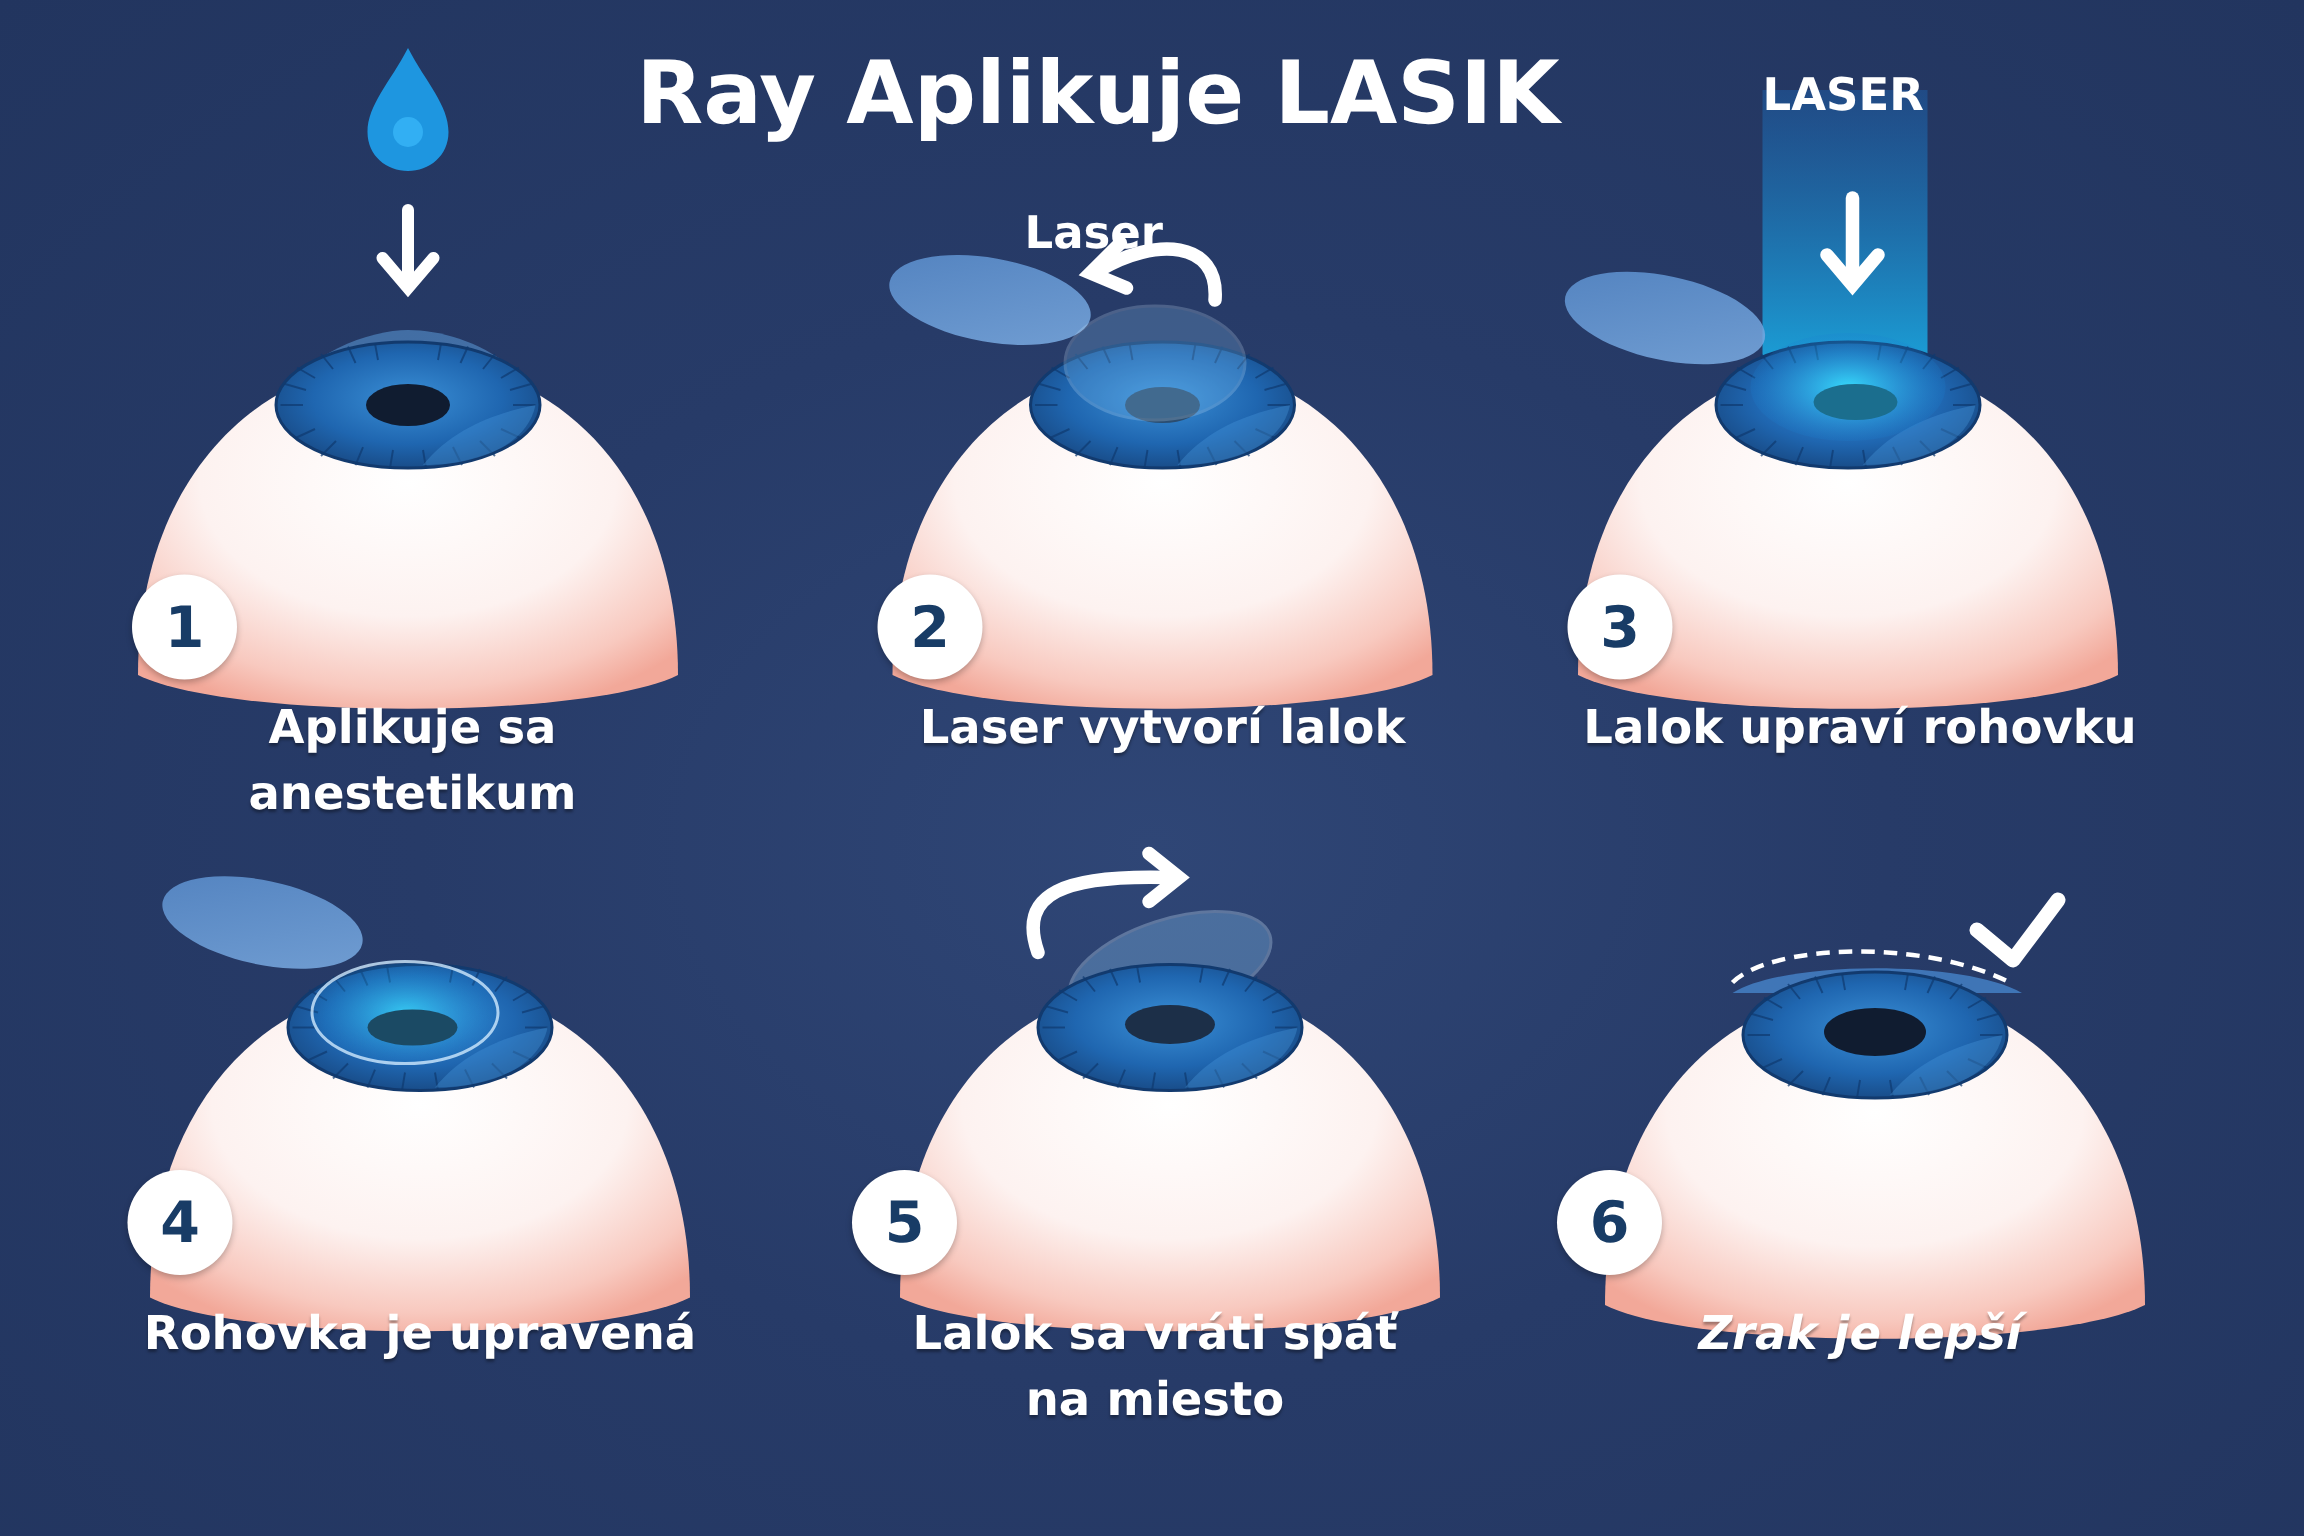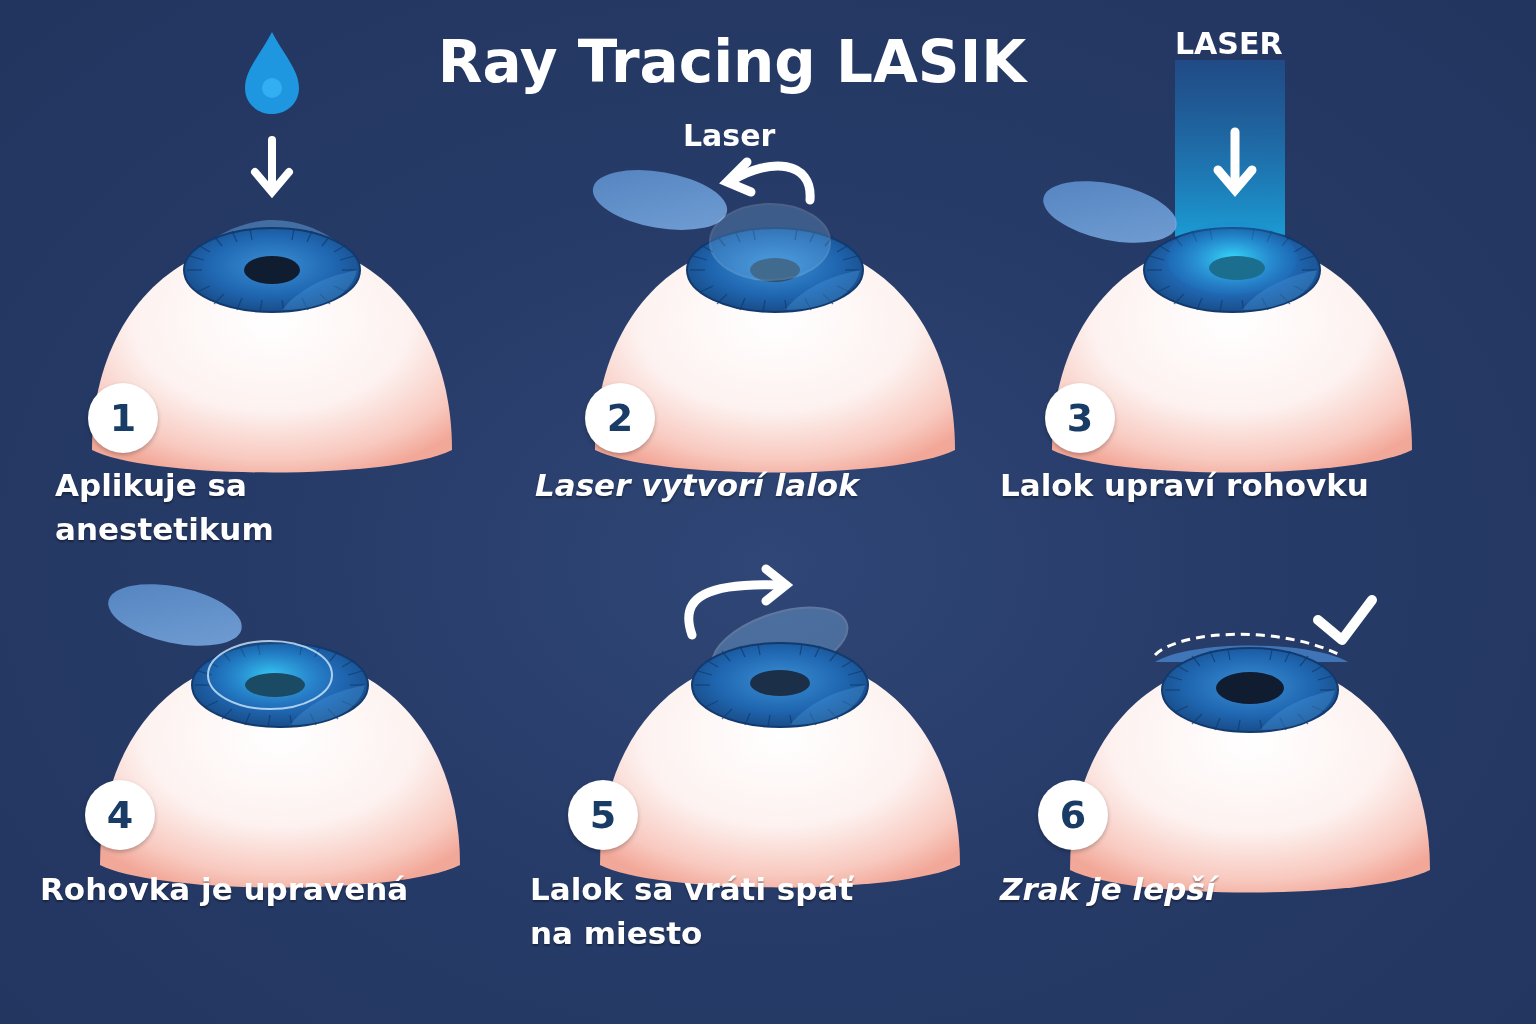--- a/index.html
+++ b/index.html
@@ -19,25 +19,25 @@
   }
   .step svg.art { position: absolute; left: 0; top: 0; width: 440px; height: 440px; overflow: visible; }
   .badge {
     position: absolute; width: 70px; height: 70px; border-radius: 50%;
     background: #ffffff; color: #183c66; font-weight: bold; font-size: 38px;
     display: flex; align-items: center; justify-content: center;
     box-shadow: 0 2px 4px rgba(0,0,0,0.25);
   }
   .caption {
     position: absolute; color: #ffffff; font-weight: bold; font-size: 31px;
-    text-align: left; line-height: 44px; white-space: pre-line;
+    text-align: center; line-height: 44px; white-space: pre-line;
     text-shadow: 0 2px 2px rgba(0,0,0,0.35);
   }
   .label {
-    position: absolute; color: #ffffff; font-weight: bold; font-size: 30px;
+    position: absolute; color: #ffffff; font-weight: bold; font-size: 30px; margin-top: 20px;
   }
 </style>
 </head>
 <body>
 
 <svg width="0" height="0" style="position:absolute">
   <defs>
     <radialGradient id="sclera" cx="50%" cy="35%" r="70%">
       <stop offset="0%" stop-color="#ffffff"></stop>
       <stop offset="55%" stop-color="#fdf2f0"></stop>
@@ -84,21 +84,21 @@
         <line x1="230" y1="230" x2="232" y2="242"></line>
           <line x1="250" y1="228" x2="256" y2="240"></line>
         <line x1="268" y1="224" x2="278" y2="234"></line>
           <line x1="282" y1="216" x2="295" y2="222"></line>
       </g>
       <path d="M230 240 C 250 215, 280 205, 305 200 C 300 225, 270 240, 230 240 Z" fill="#4b9be0" opacity="0.35"></path>
     </g>
   </defs>
 </svg>
 
-<div class="title">Ray Tracing LASIK</div>
+<div class="title">Ray Aplikuje LASIK</div>
 
 <div class="step" style="left:55px; top:30px;">
   <svg class="art" viewBox="0 0 440 440">
     <g>
       <path d="M217 2 C 205 25, 190 40, 190 58 C 190 74, 203 84, 217 84 C 231 84, 244 74, 244 58 C 244 40, 229 25, 217 2 Z" fill="#1e96e0"></path>
       <circle cx="217" cy="58" r="10" fill="#3fc0ff" opacity="0.6"></circle>
     </g>
     <g stroke="#fff" stroke-width="8" stroke-linecap="round" fill="none">
       <line x1="217" y1="110" x2="217" y2="160"></line>
       <polyline points="200,142 217,162 234,142"></polyline>
@@ -122,21 +122,21 @@
     </g>
     <ellipse cx="105" cy="170" rx="68" ry="28" transform="rotate(10 105 170)" fill="url(#flap)" opacity="0.85"></ellipse>
     <g transform="translate(0,40)">
       <use href="#eye"></use>
       <ellipse cx="220" cy="200" rx="25" ry="12" fill="#2b4d70"></ellipse>
       <ellipse cx="215" cy="172" rx="60" ry="38" fill="#8fd0ff" opacity="0.22" stroke="#cfeaff" stroke-width="2"></ellipse>
     </g>
   </svg>
   <div class="label" style="left:128px; top:88px;">Laser</div>
   <div class="badge" style="left:30px; top:353px;">2</div>
-  <div class="caption" style="left:-20px; width:480px; top:433px;font-style:italic;">Laser vytvorí lalok</div>
+  <div class="caption" style="left:-20px; width:480px; top:433px;">Laser vytvorí lalok</div>
 </div>
 
 <div class="step" style="left:1020px; top:30px;">
   <svg class="art" viewBox="0 0 440 440">
     <rect x="155" y="30" width="110" height="210" fill="url(#beam)"></rect>
     <g stroke="#fff" stroke-width="9" stroke-linecap="round" fill="none">
       <line x1="215" y1="102" x2="215" y2="158"></line>
       <polyline points="198,140 215,160 232,140"></polyline>
     </g>
     <ellipse cx="90" cy="182" rx="68" ry="28" transform="rotate(12 90 182)" fill="url(#flap)" opacity="0.85"></ellipse>

